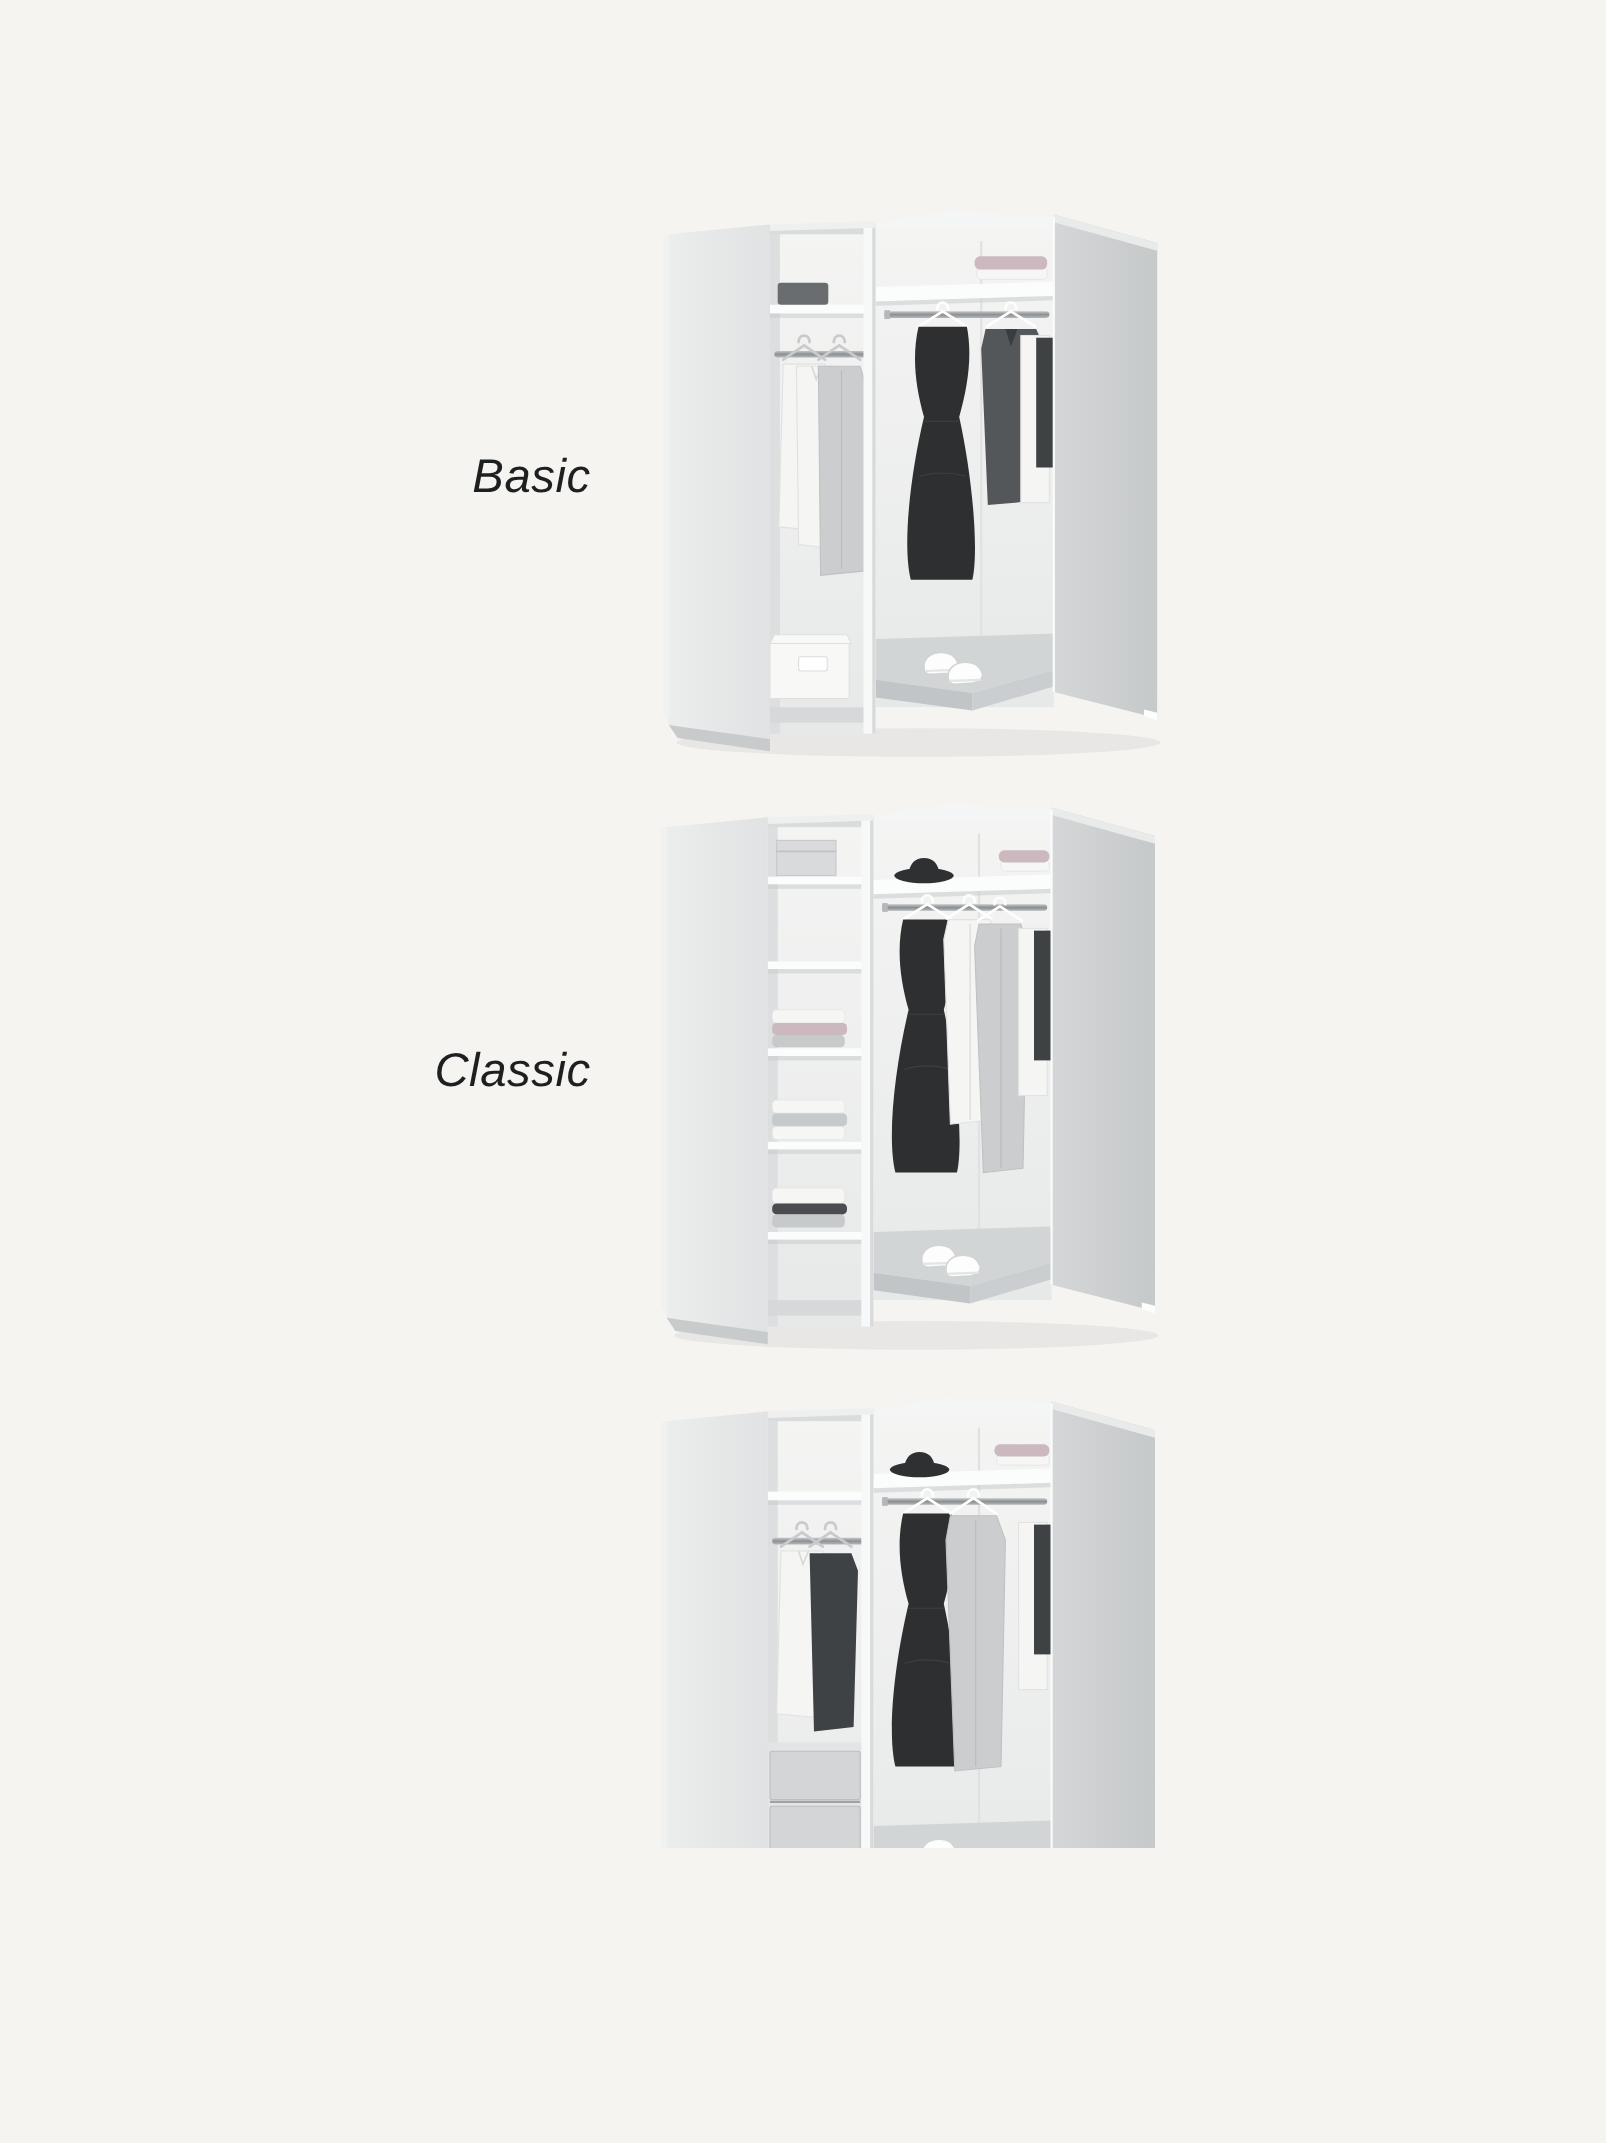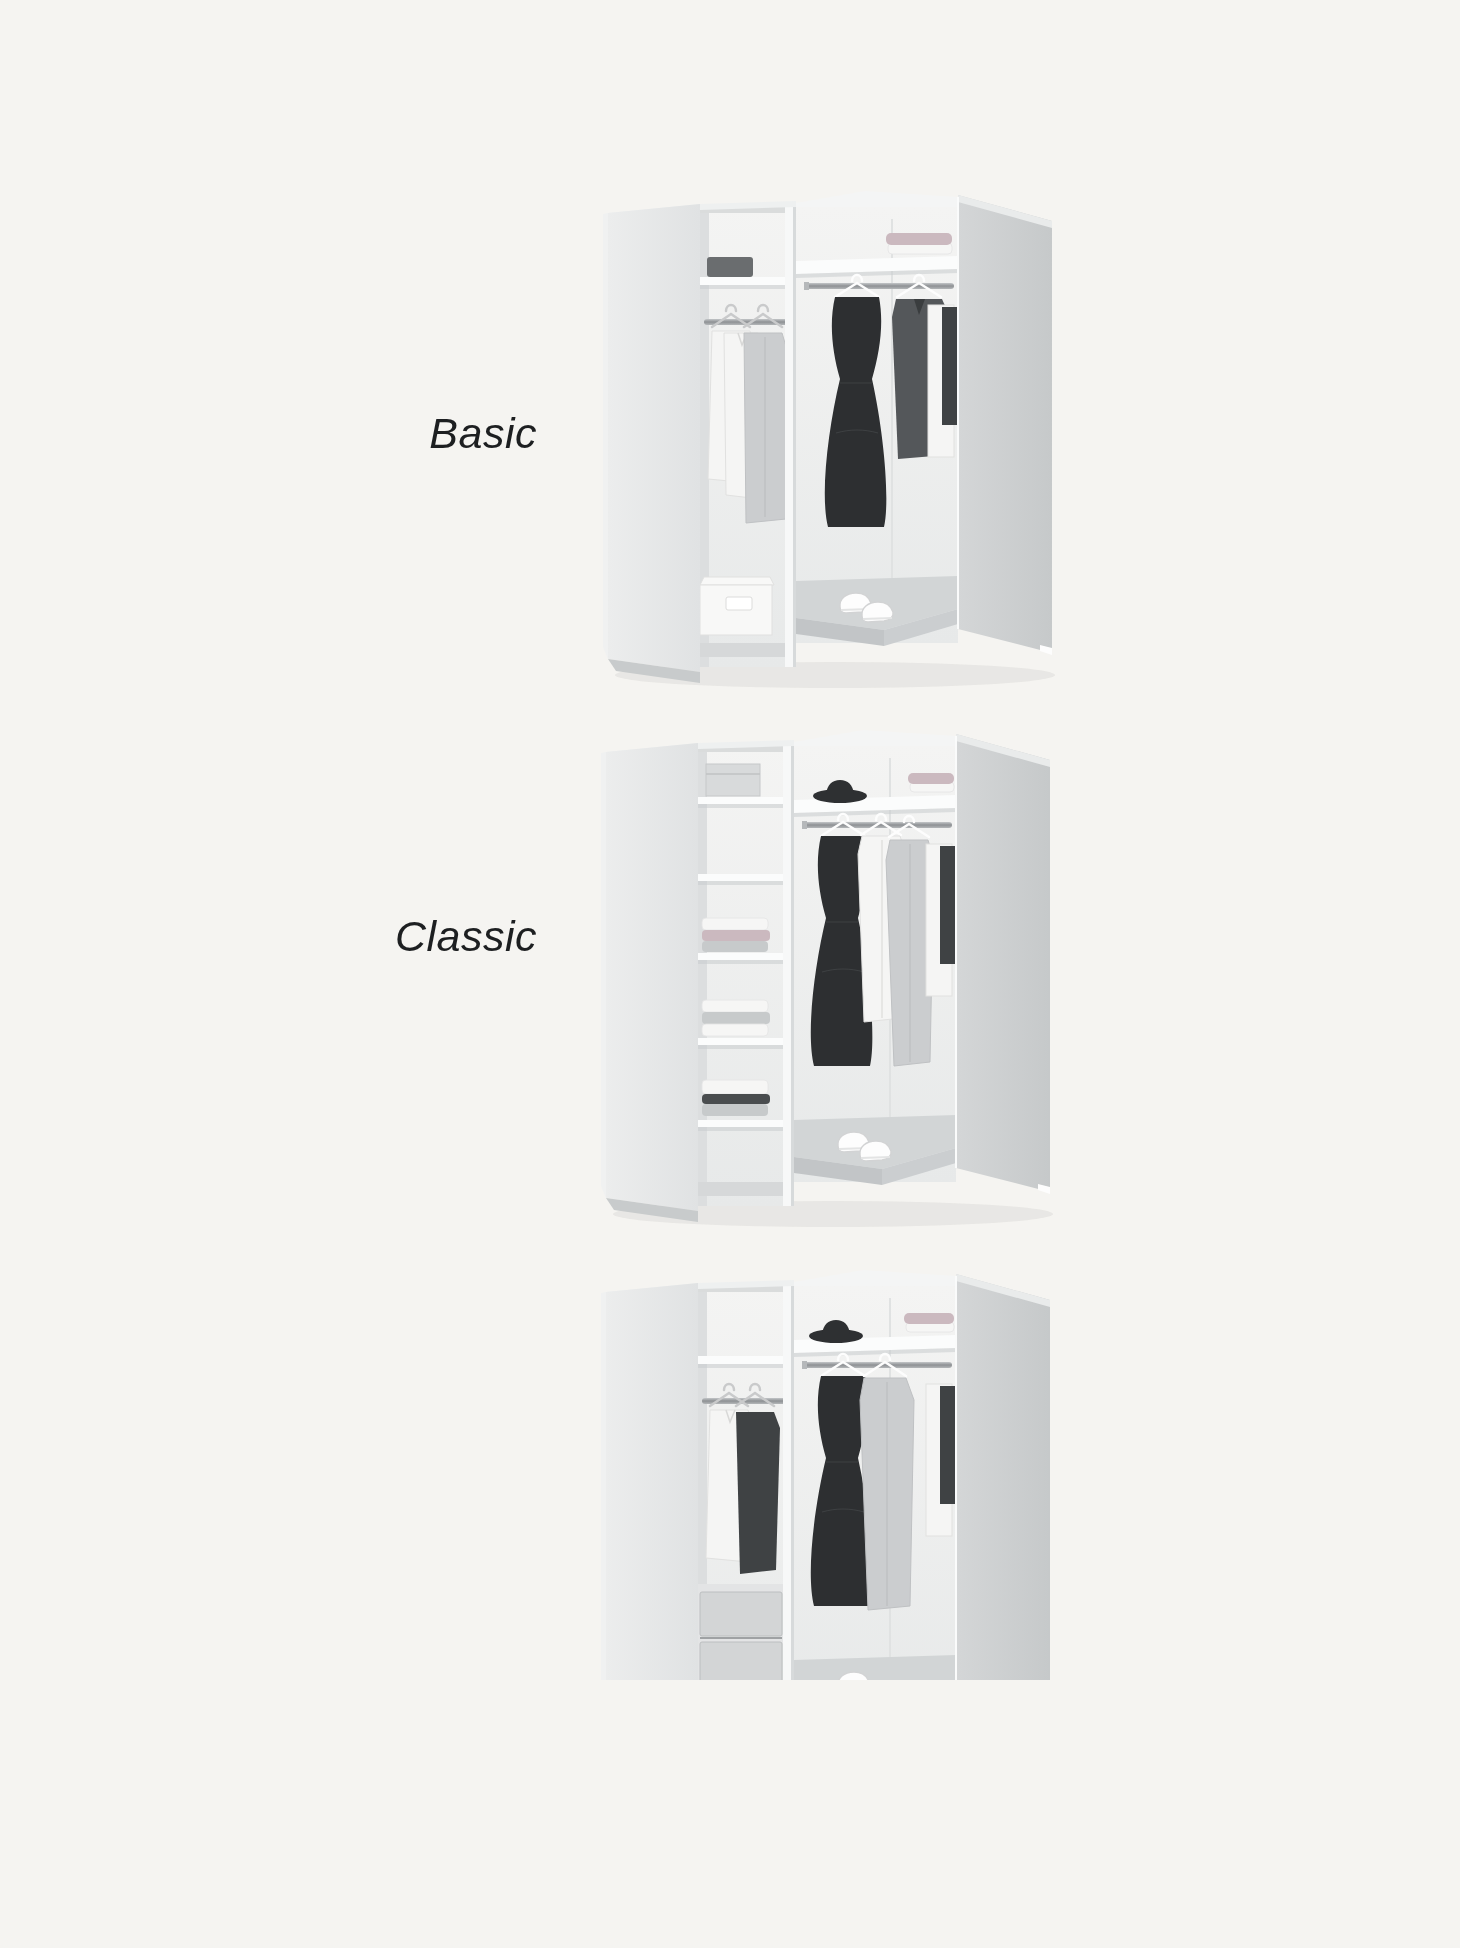--- a/index.html
+++ b/index.html
@@ -7,21 +7,21 @@
     position:relative;width:1460px;height:1680px;margin:0 auto;
     background:#f5f4f1;overflow:hidden;
     font-family:"Liberation Sans",sans-serif;
   }
   .variant-label{
     position:absolute;left:187px;width:350px;text-align:right;
     font-style:italic;font-size:43px;font-weight:500;
     color:#1d1f21;letter-spacing:.5px;line-height:1;
   }
   .label-basic{top:412px;}
-  .label-classic{top:915px;}
+  .label-classic{top:952px;}
   .label-premium{top:1502px;}
   figure.variant-image{position:absolute;margin:0;width:470px;height:510px;}
   .img-basic{left:600px;top:183px;}
   .img-classic{left:598px;top:722px;}
   .img-premium{left:598px;top:1262px;}
   svg{display:block;width:100%;height:100%;}
 
   .pL{fill:url(#gPanelL);}
   .pLedge{fill:#f0f1f1;}
   .topEdge{fill:#eef0f0;}

